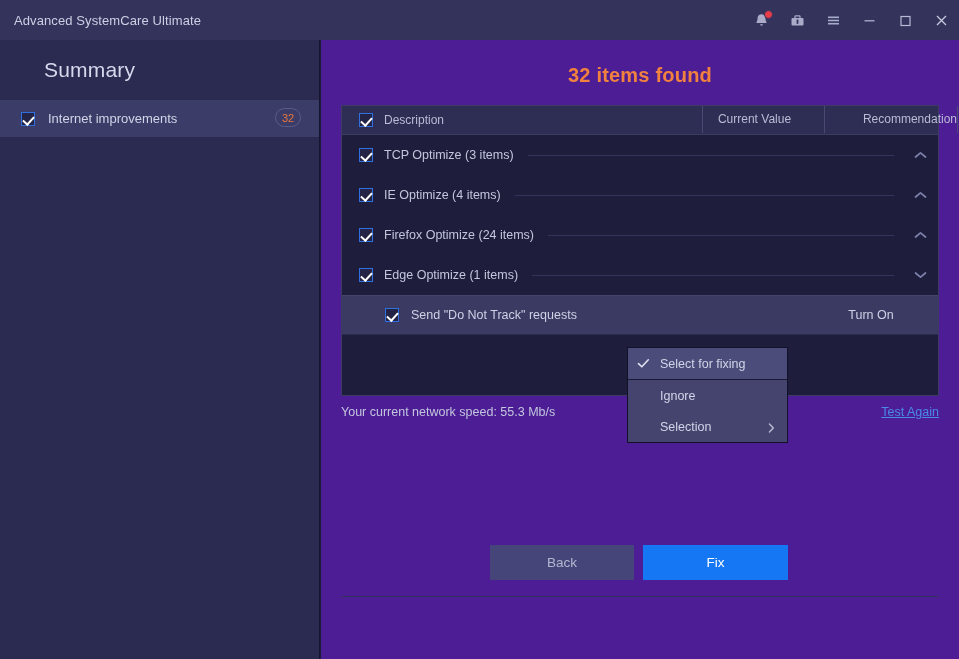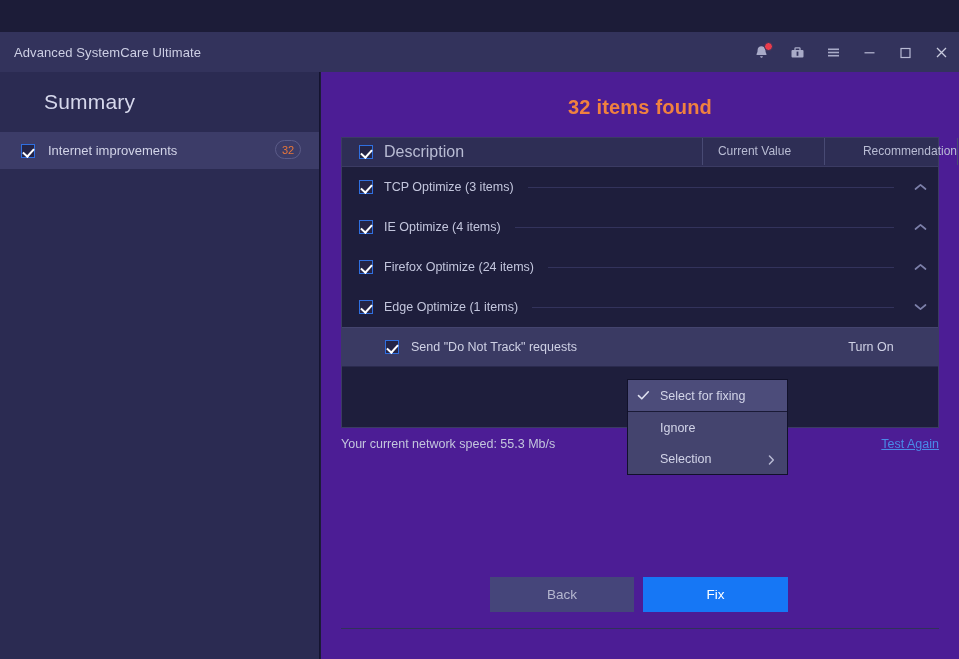--- a/index.html
+++ b/index.html
@@ -13,21 +13,20 @@
     overflow: hidden;
     font-family: "Liberation Sans", sans-serif;
     color: #c9cbe0;
     -webkit-font-smoothing: antialiased;
   }
   .app {
     position: relative;
     width: 959px;
     height: 550px;
     background: #1d1d3a;
-    margin-top: 32px;
   }
 
   
   .titlebar {
     position: absolute;
     left: 0; top: 0;
     width: 959px; height: 40px;
     background: #33335c;
     display: flex;
     align-items: center;
@@ -150,21 +149,21 @@
     position: relative;
     height: 28px;
     background: #2e2e55;
     display: flex;
     align-items: center;
     border-bottom: 1px solid #3b3b63;
   }
   .th-cb { margin-left: 17px; }
   .th-desc {
     margin-left: 11px;
-    font-size: 16px;
+    font-size: 12px;
     color: #b9bcd4;
   }
   .th-cv {
     position: absolute;
     left: 360px; top: 0;
     width: 103px; height: 27px;
     line-height: 27px;
     text-align: center;
     font-size: 12px;
     color: #b9bcd4;

